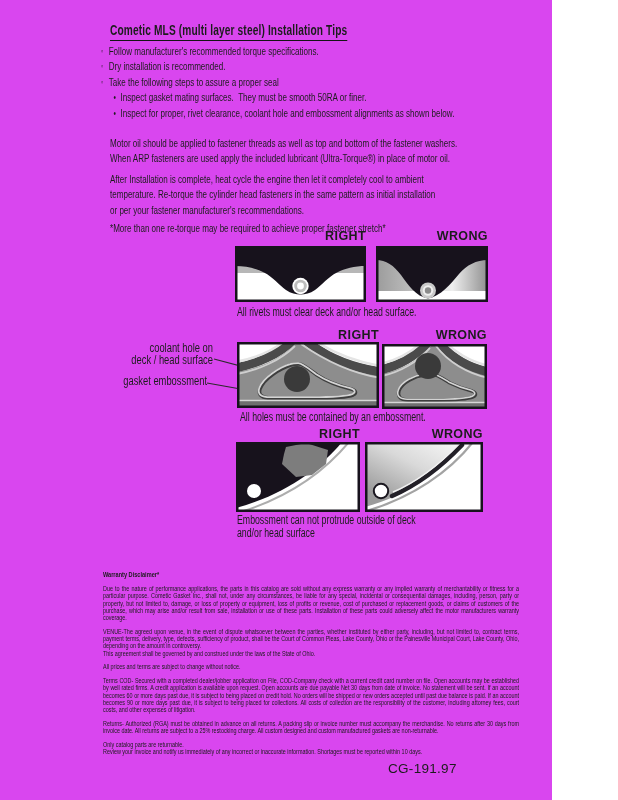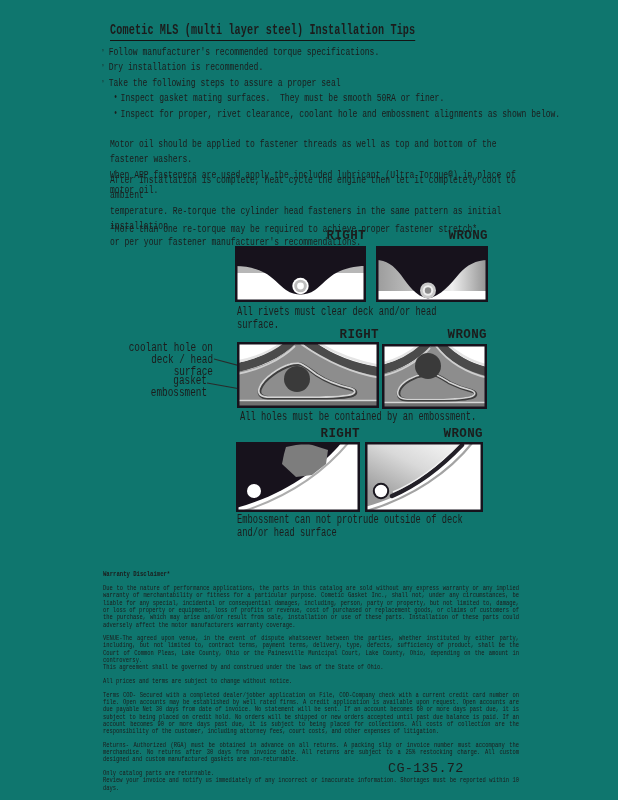--- a/index.html
+++ b/index.html
@@ -1,17 +1,17 @@
 <!DOCTYPE html>
 <html><head>
 <meta charset="utf-8">
 <style>
   html,body { margin:0; padding:0; background:#ffffff; }
-  .page { position:relative; width:618px; height:800px; background:#0f766e;
-          font-family:Liberation Mono, monospace; color:#1c1c1c; overflow:hidden; }
+  .page { position:relative; width:552px; height:800px; background:#d946ef;
+          font-family:Liberation Sans, sans-serif; color:#1c1c1c; overflow:hidden; }
   .abs { position:absolute; }
   .cx { transform:scaleX(0.7); transform-origin:0 0; }
   .cx78r { transform:scaleX(0.78); transform-origin:100% 0; }
   .title { font-size:14.5px; font-weight:bold; white-space:nowrap; display:inline-block;
            border-bottom:1.8px solid #141414; padding-bottom:2px; letter-spacing:0.2px; }
   .h2 { font-size:13px; font-weight:bold; white-space:nowrap; }
   .body { font-size:11.5px; line-height:15.4px; white-space:pre-line; width:580px; }
   .b-row { display:flex; font-size:11.5px; line-height:15.4px; white-space:pre-wrap; }
   .b-row .mk { width:11px; font-size:9px; line-height:15.4px; flex:none; }
   .b-row.sub { margin-left:18px; }
@@ -185,15 +185,15 @@
     <p>Due to the nature of performance applications, the parts in this catalog are sold without any express warranty or any implied warranty of merchantability or fitness for a particular purpose.  Cometic Gasket Inc., shall not, under any circumstances, be liable for any special, incidental or consequential damages, including, person, party or property, but not limited to, damage, or loss of property or equipment, loss of profits or revenue, cost of purchased or replacement goods, or claims of customers of the purchase, which may arise and/or result from sale, installation or use of these parts.  Installation of these parts could adversely affect the motor manufacturers warranty coverage.</p>
     <p>VENUE-The agreed upon venue, in the event of dispute whatsoever between the parties, whether instituted by either party, including, but not limited to, contract terms, payment terms, delivery, type, defects, sufficiency of product, shall be the Court of Common Pleas, Lake County, Ohio or the Painesville Municipal Court, Lake County, Ohio, depending on the amount in controversy.
 This agreement shall be governed by and construed under the laws of the State of Ohio.</p>
     <p>All prices and terms are subject to change without notice.</p>
     <p>Terms COD- Secured with a completed dealer/jobber application on File, COD-Company check with a current credit card number on file.  Open accounts may be established by well rated firms.  A credit application is available upon request.  Open accounts are due payable Net 30 days from date of invoice.  No statement will be sent.  If an account becomes 60 or more days past due, it is subject to being placed on credit hold.  No orders will be shipped or new orders accepted until past due balance is paid.  If an account becomes 90 or more days past due, it is subject to being placed for collections.  All costs of collection are the responsibility of the customer, including attorney fees, court costs, and other expenses of litigation.</p>
     <p>Returns- Authorized (RGA) must be obtained in advance on all returns.  A packing slip or invoice number must accompany the merchandise.  No returns after 30 days from invoice date.  All returns are subject to a 25% restocking charge.  All custom designed and custom manufactured gaskets are non-returnable.</p>
     <p>Only catalog parts are returnable.
 Review your invoice and notify us immediately of any incorrect or inaccurate information.  Shortages must be reported within 10 days.</p>
   </div>
 
-  <div class="abs footer" style="left:388px; top:761px;">CG-135.72</div>
+  <div class="abs footer" style="left:388px; top:761px;">CG-191.97</div>
 
 </div>
 
 </body></html>

